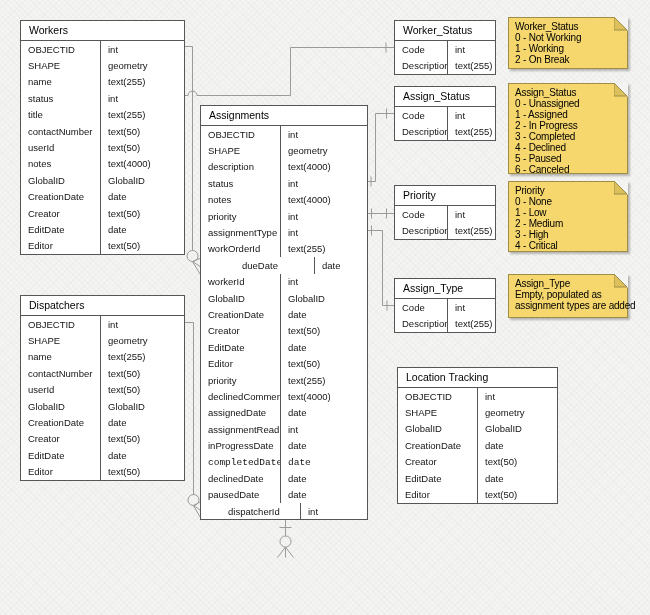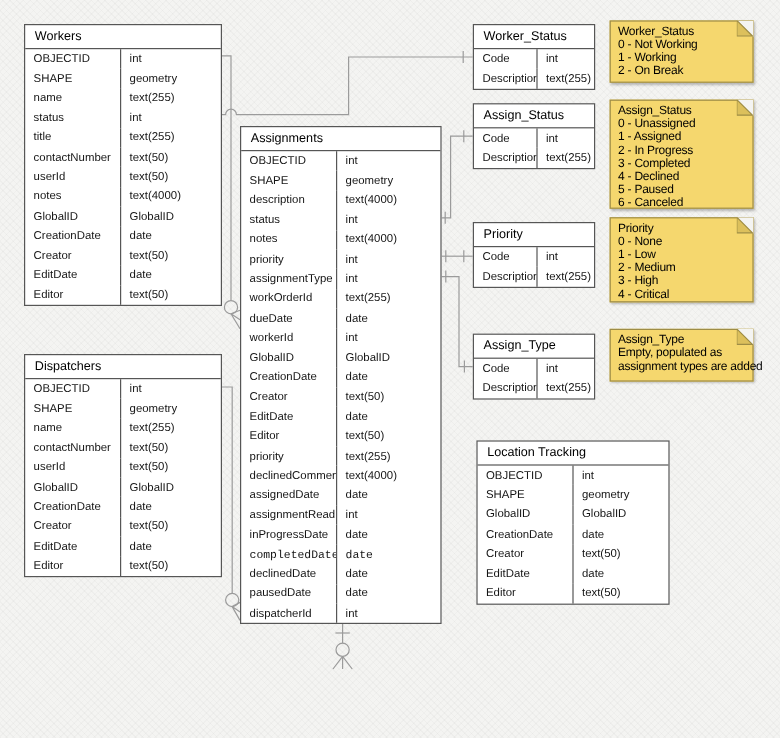--- a/index.html
+++ b/index.html
@@ -204,21 +204,21 @@
         <div class="cell type">int</div>
       </div>
       <div class="entity-row" style="height: 16.4px;">
         <div class="cell name divided" style="width: 80px;">assignmentType</div>
         <div class="cell type">int</div>
       </div>
       <div class="entity-row" style="height: 16.4px;">
         <div class="cell name divided" style="width: 80px;">workOrderId</div>
         <div class="cell type">text(255)</div>
       </div>
-      <div class="entity-row" style="height: 16.4px;">
+      <div class="entity-row" style="height: 16.4px; margin-left: 34px;">
         <div class="cell name divided" style="width: 80px;">dueDate</div>
         <div class="cell type">date</div>
       </div>
       <div class="entity-row" style="height: 16.4px;">
         <div class="cell name divided" style="width: 80px;">workerId</div>
         <div class="cell type">int</div>
       </div>
       <div class="entity-row" style="height: 16.4px;">
         <div class="cell name divided" style="width: 80px;">GlobalID</div>
         <div class="cell type">GlobalID</div>
@@ -265,21 +265,21 @@
       </div>
       <div class="entity-row" style="height: 16.4px;">
         <div class="cell name divided" style="width: 80px;">declinedDate</div>
         <div class="cell type">date</div>
       </div>
       <div class="entity-row" style="height: 16.4px;">
         <div class="cell name divided" style="width: 80px;">pausedDate</div>
         <div class="cell type">date</div>
       </div>
       <div class="entity-row" style="height: 16.4px;">
-        <div class="cell name divided" style="width: 80px;">dispatcherId</div>
+        <div class="cell name divided" style="width: 80px; margin-left: 20px;">dispatcherId</div>
         <div class="cell type">int</div>
       </div>
     </div>
     <div class="entity" style="left: 394px; top: 20px; width: 102px;">
       <div class="entity-title">Worker_Status</div>
       <div class="entity-row" style="height: 16.4px;">
         <div class="cell name divided" style="width: 53px;">Code</div>
         <div class="cell type">int</div>
       </div>
       <div class="entity-row" style="height: 16.4px;">

